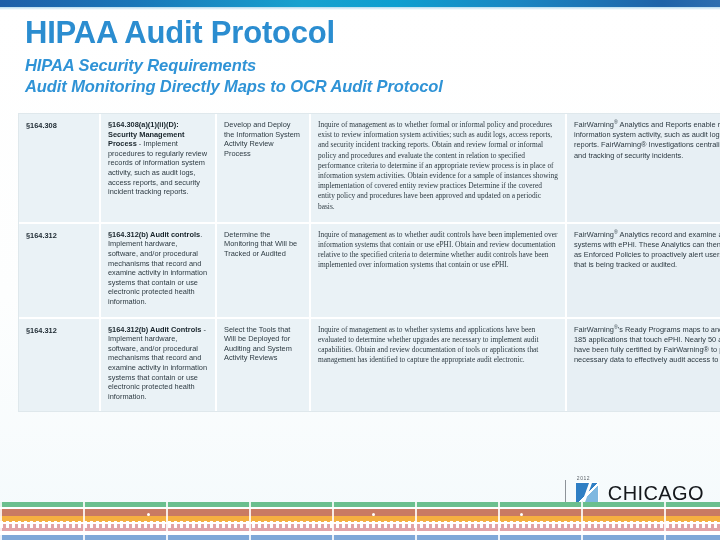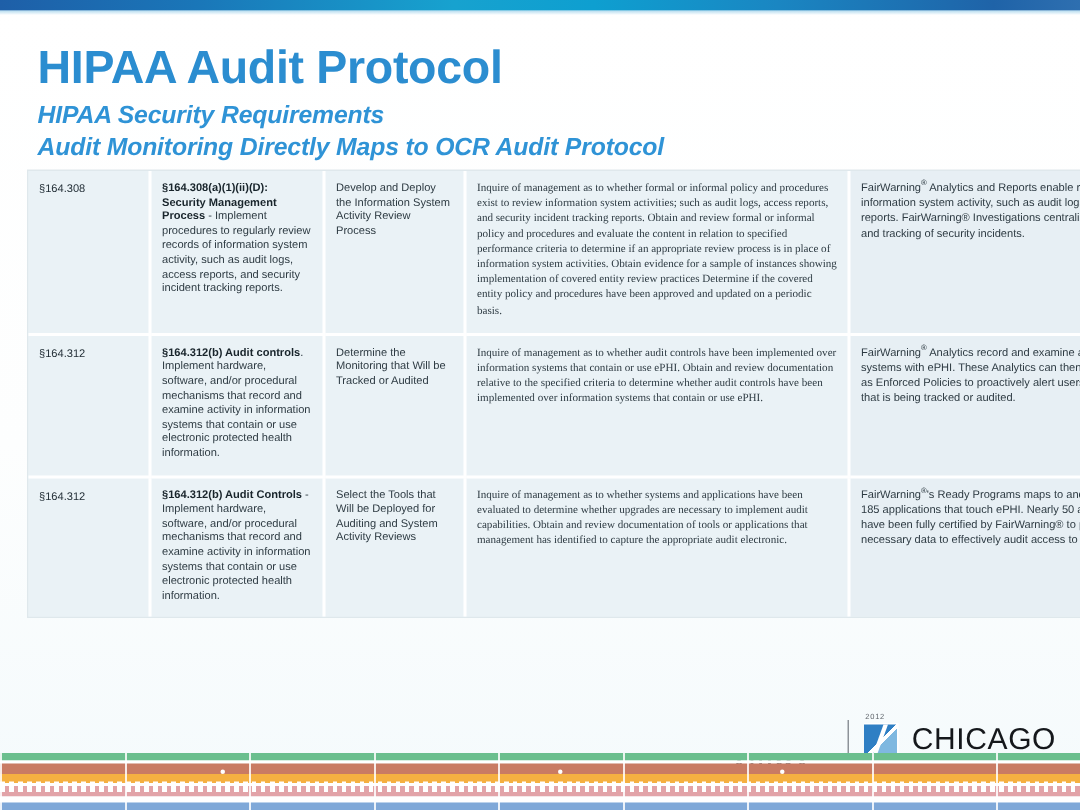--- a/index.html
+++ b/index.html
@@ -18,21 +18,21 @@
   .topbar{
     position:absolute;top:0;left:0;width:720px;height:7px;
     background:linear-gradient(90deg,#1e5fa8 0%,#1a76b8 18%,#17a2cf 42%,#0e9fd0 55%,#1a86c2 72%,#1f63a8 92%,#2e6fb0 100%);
   }
   .topbar-fade{
     position:absolute;top:7px;left:0;width:720px;height:3px;
     background:linear-gradient(180deg,rgba(120,190,225,.55),rgba(255,255,255,0));
   }
 
   
-  .title-wrap{position:absolute;left:25px;top:28px;width:660px;}
+  .title-wrap{position:absolute;left:25px;top:16px;width:660px;}
   .title{
     font-size:31px;line-height:34px;font-weight:bold;color:#2b8dd0;
     letter-spacing:-0.2px;
     text-shadow:0 1px 0 rgba(255,255,255,.9);
   }
   .subtitle{
     margin-top:5px;
     font-size:16.5px;line-height:21px;font-weight:bold;font-style:italic;
     color:#2f93d6;letter-spacing:-0.1px;
   }
@@ -55,21 +55,21 @@
     border-right:2px solid #ffffff;
     border-bottom:2px solid #ffffff;
   }
   .table tr:last-child td{border-bottom:none;}
   .table td:last-child{border-right:none;background:#e7eff4;}
   .c1{width:66px;}
   .c2{width:100px;}
   .c3{width:78px;}
   .c4{width:240px;font-family:Liberation Serif, serif;}
   .c5{width:199px;}
-  .c1 .txt{font-weight:normal;font-size:7.4px;color:#1e2a32;padding-top:1px;}
+  .c1 .txt{font-weight:bold;font-size:7.4px;color:#1e2a32;padding-top:1px;}
   .c2 .lead{font-weight:bold;color:#18242b;}
   .c4 .txt{line-height:10.2px;}
   .c5 .txt{line-height:10.2px;}
   sup{font-size:5.2px;vertical-align:super;line-height:0;}
 
   
   .logo-row{
     position:absolute;right:16px;top:478px;height:30px;
     display:flex;align-items:center;gap:6px;
   }

